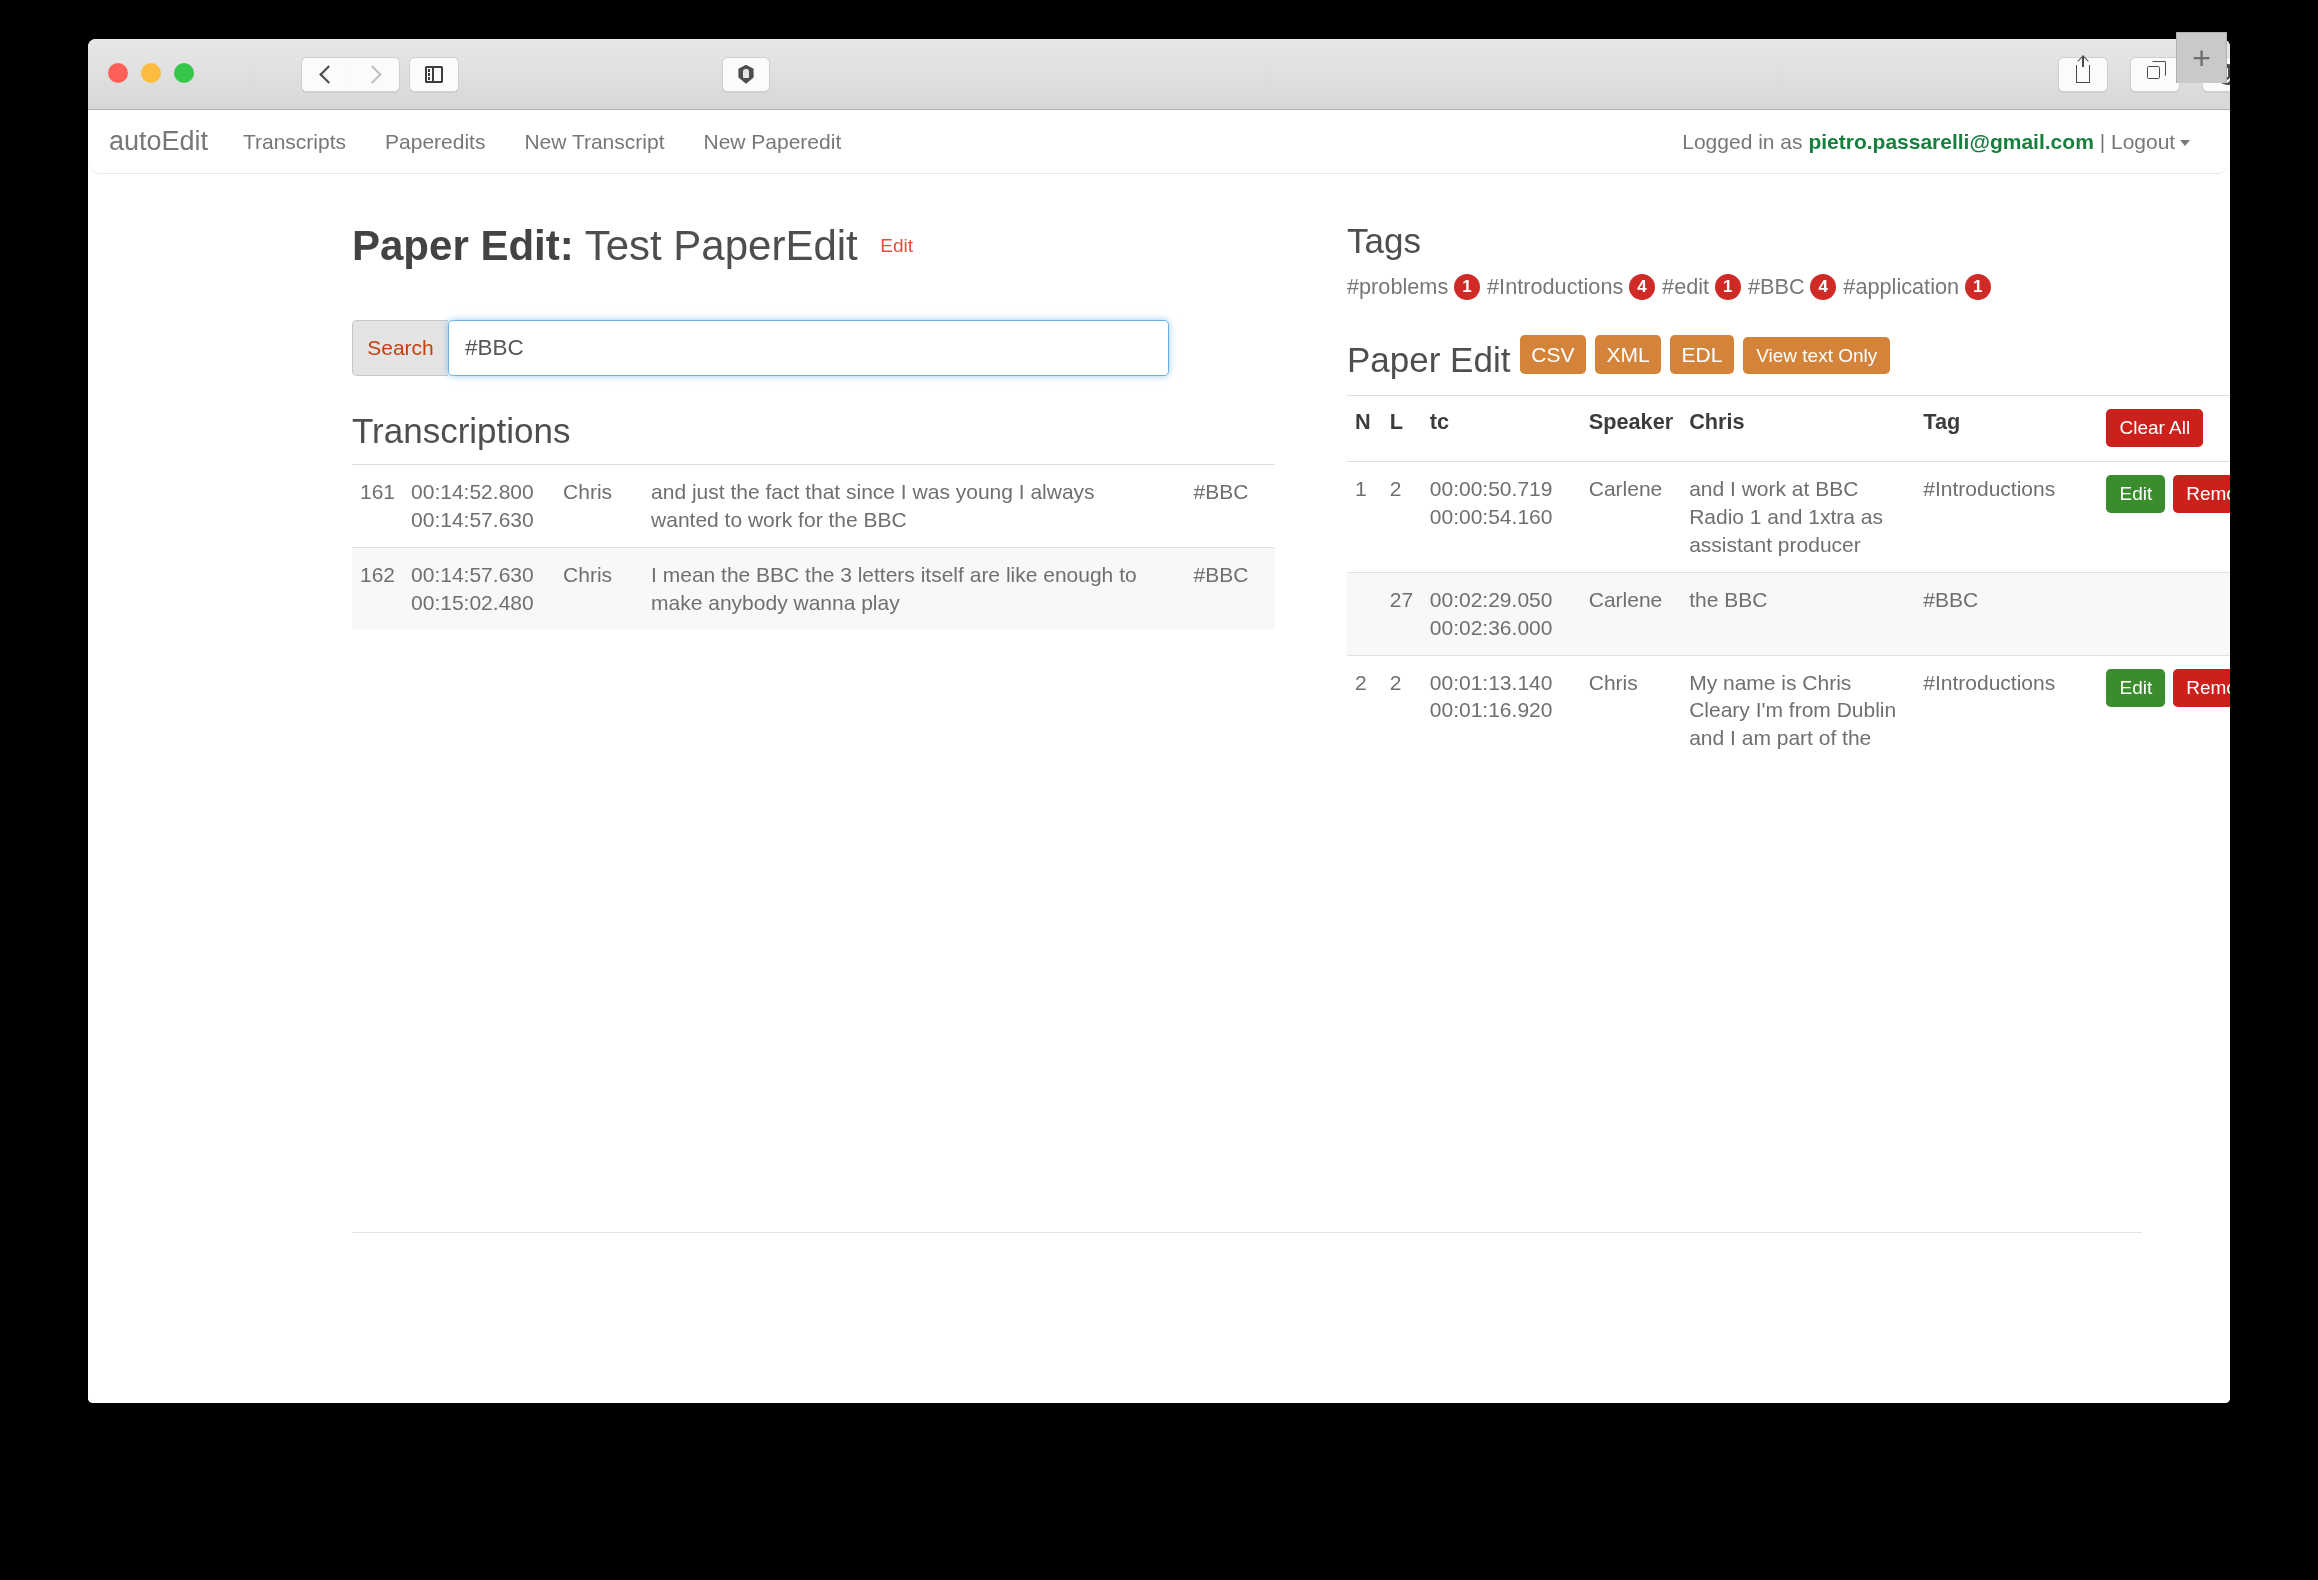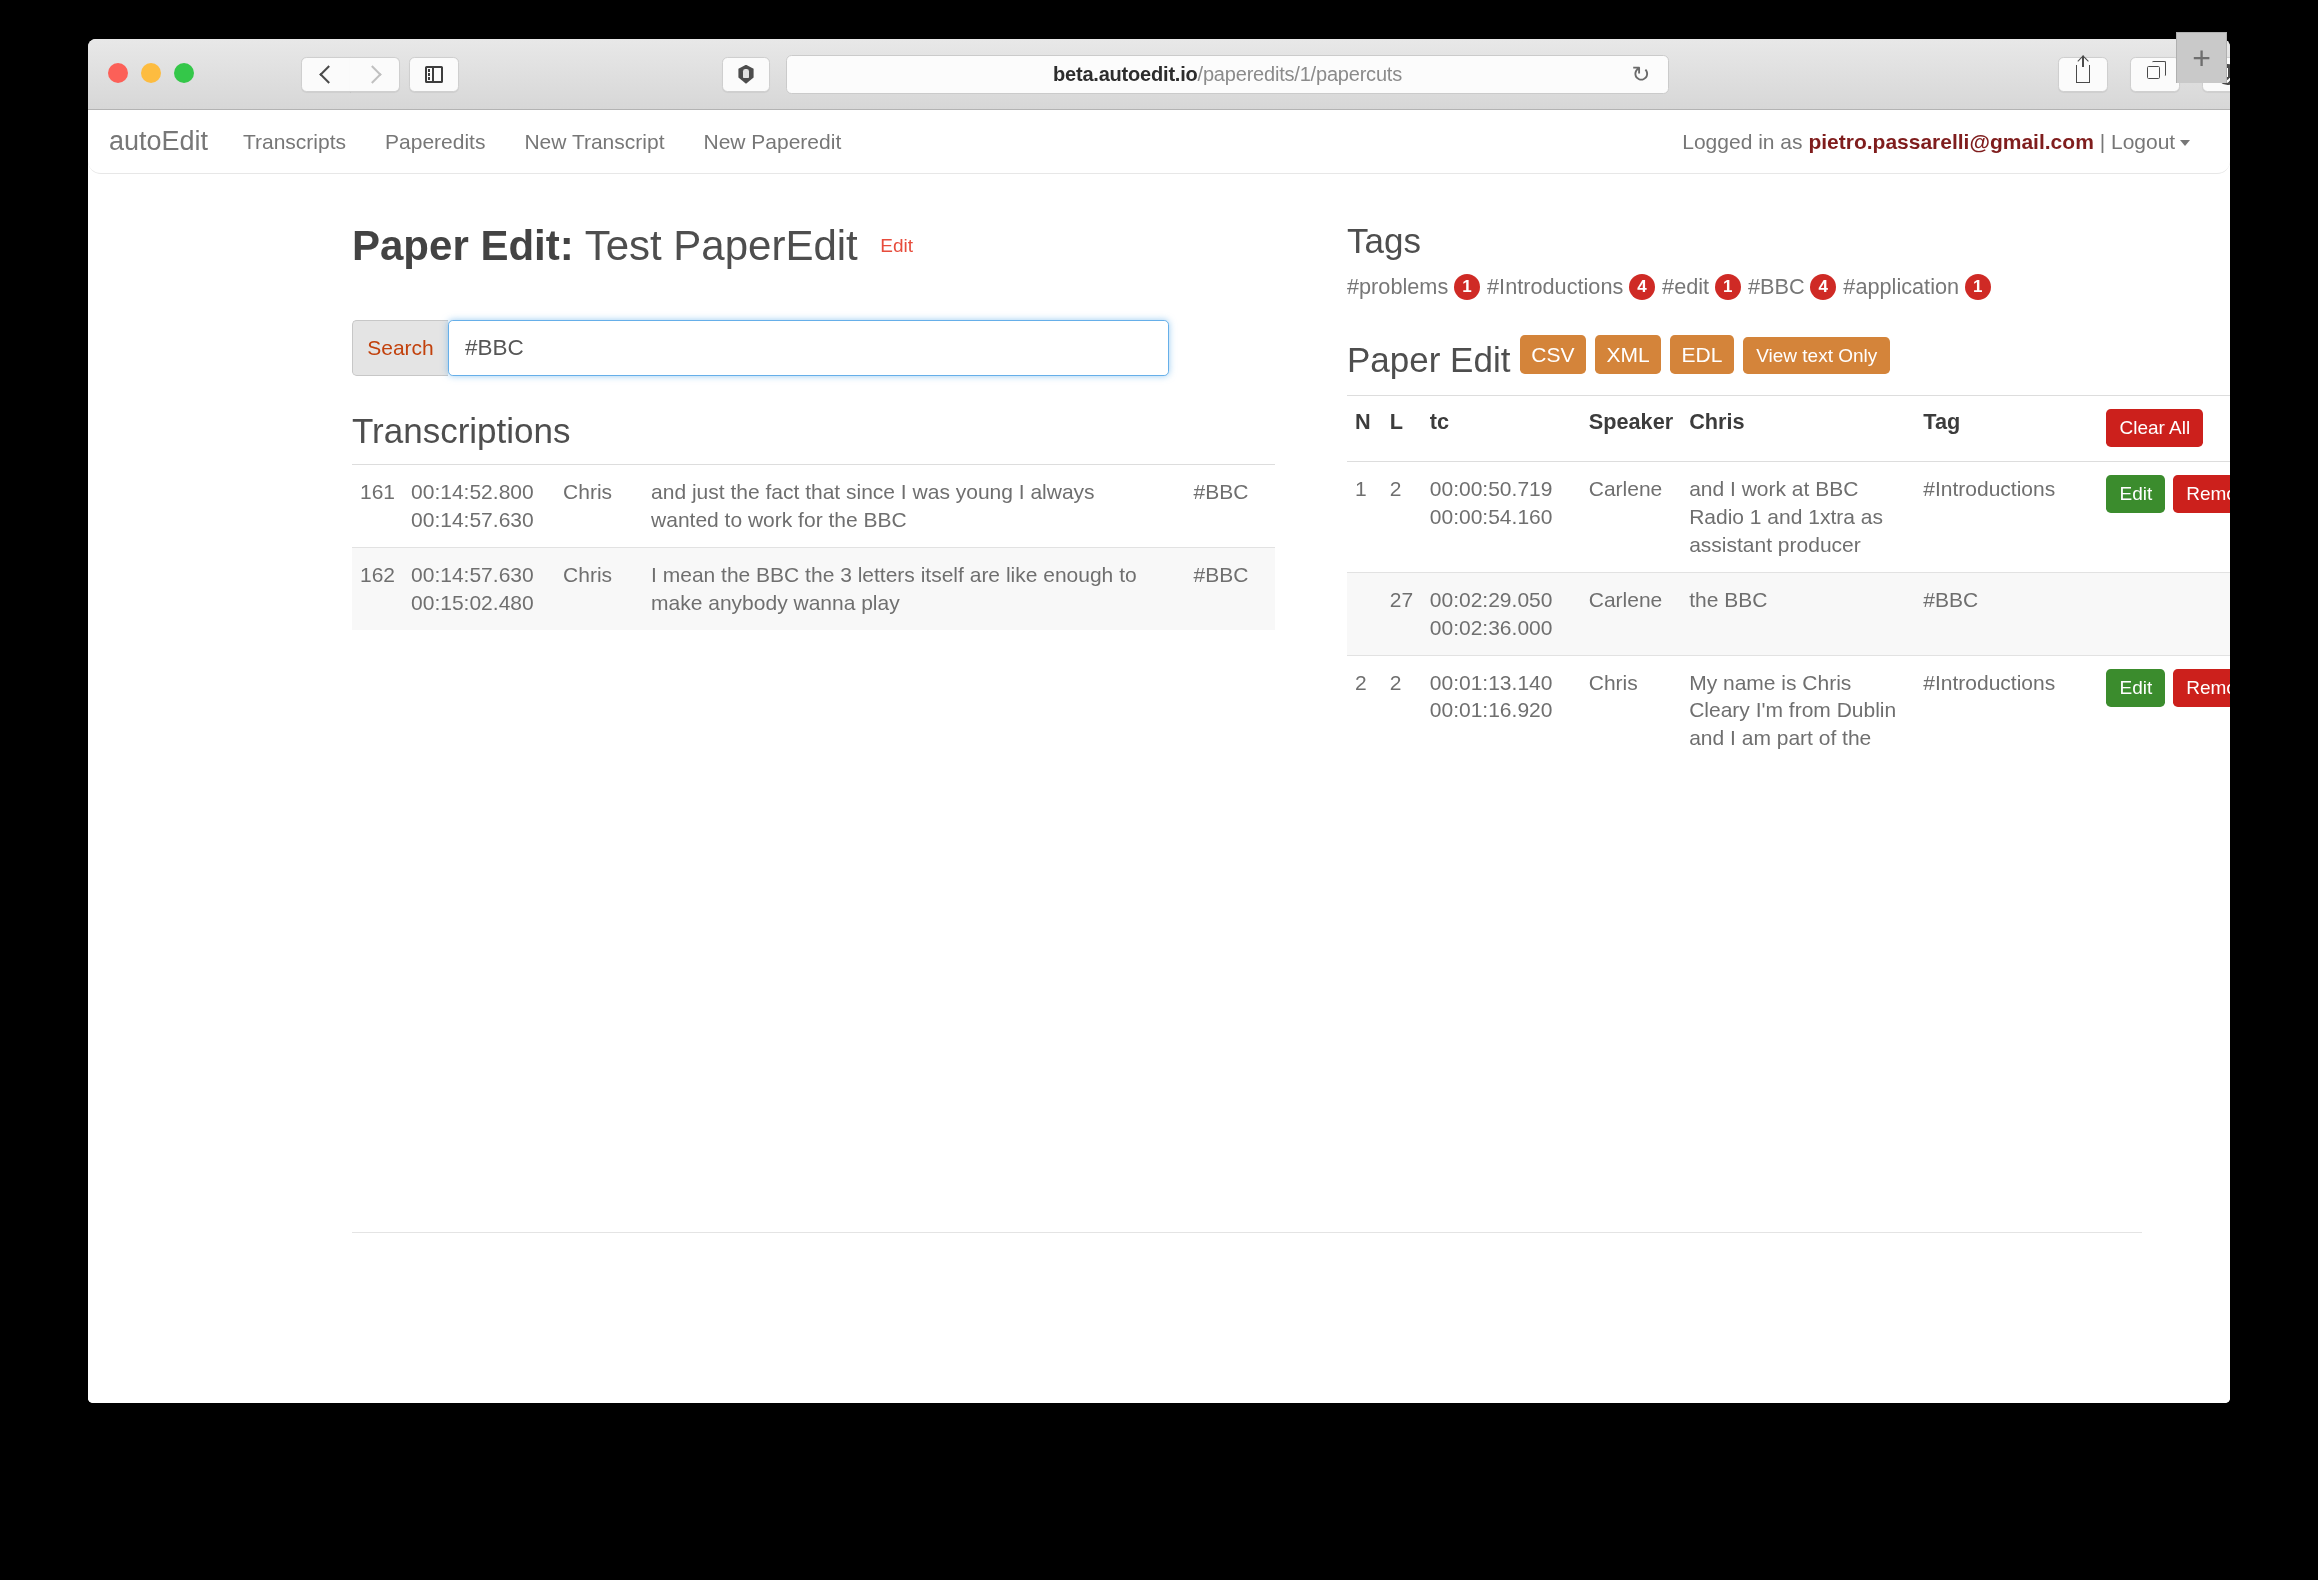--- a/index.html
+++ b/index.html
@@ -127,21 +127,21 @@
     height: 64px;
     background: #ffffff;
     border-bottom: 0.8px solid #e7e7e7;
     display: flex; align-items: center;
     padding: 0 40px 0 17.7px;
     border-radius: 13px;
   }
   .brand { font-size: 27px; color: #777777; font-weight: 400; margin-right: 35px; padding-left: 3.2px;}
   .navlink { font-size: 21px; color: #777777; margin-right: 39px; white-space: nowrap; }
   .nav-right { margin-left: auto; font-size: 21px; color: #777777; white-space: nowrap; }
-  .nav-right b { color: #7f1d1d; font-weight: 700; }
+  .nav-right b { color: #15803d; font-weight: 700; }
   .caret-down {
     display:inline-block; width:0;height:0;
     border-left: 5.6px solid transparent; border-right: 5.6px solid transparent;
     border-top: 6.4px solid #777; margin-left: 4.8px; vertical-align: middle;
   }
 
   
   .page {
     position: relative;
     height: calc(100% - 71px - 64px);
@@ -275,24 +275,20 @@
       <span class="chev right"></span>
     </div>
     <div class="tb-btn sidebar-btn">
       <span class="sidebar-glyph"></span>
     </div>
 
     <div class="tb-btn shield-btn">
       <span class="shield"></span>
     </div>
 
-    <div class="urlbar">
-      <span class="url-text"><b>beta.autoedit.io</b><span>/paperedits/1/papercuts</span></span>
-      <span class="reload">↻</span>
-    </div>
 
     <div class="tb-btn right-btn-1">
       <span class="share-glyph"></span>
     </div>
     <div class="tb-btn right-btn-2">
       <span class="tabs-glyph"></span>
     </div>
     <div class="tb-btn right-btn-3">
       <span class="dl-glyph"></span>
     </div>

